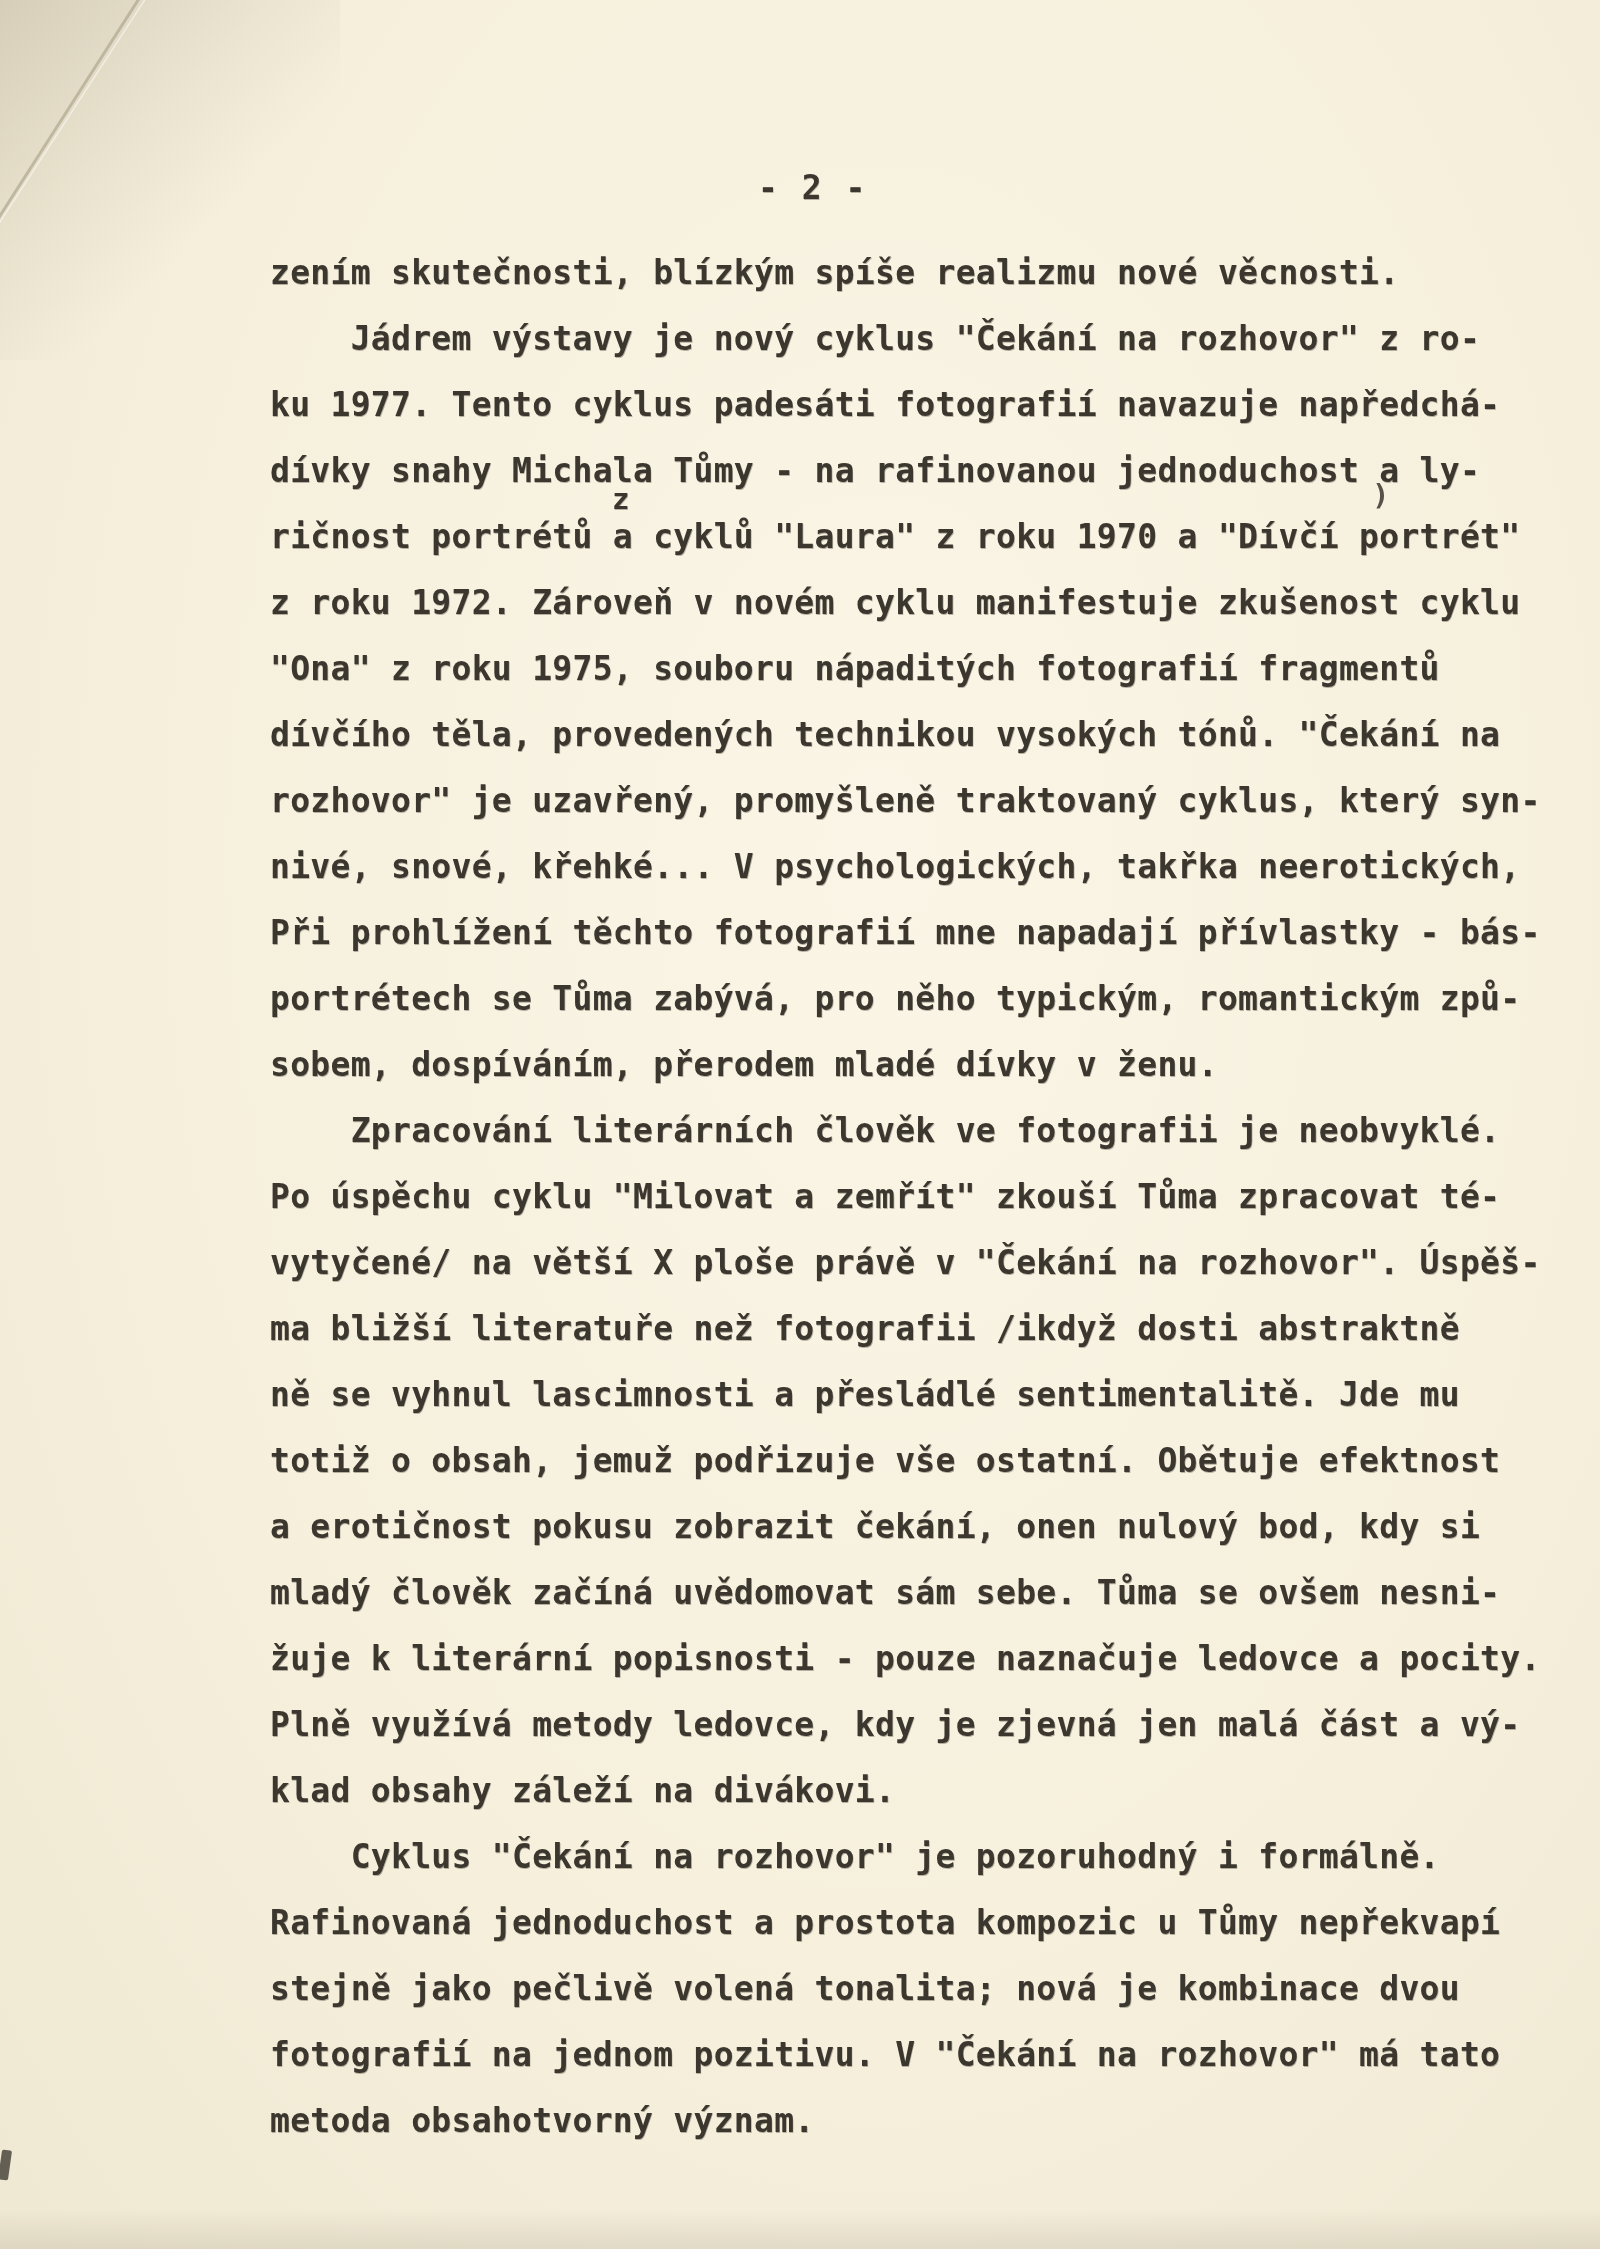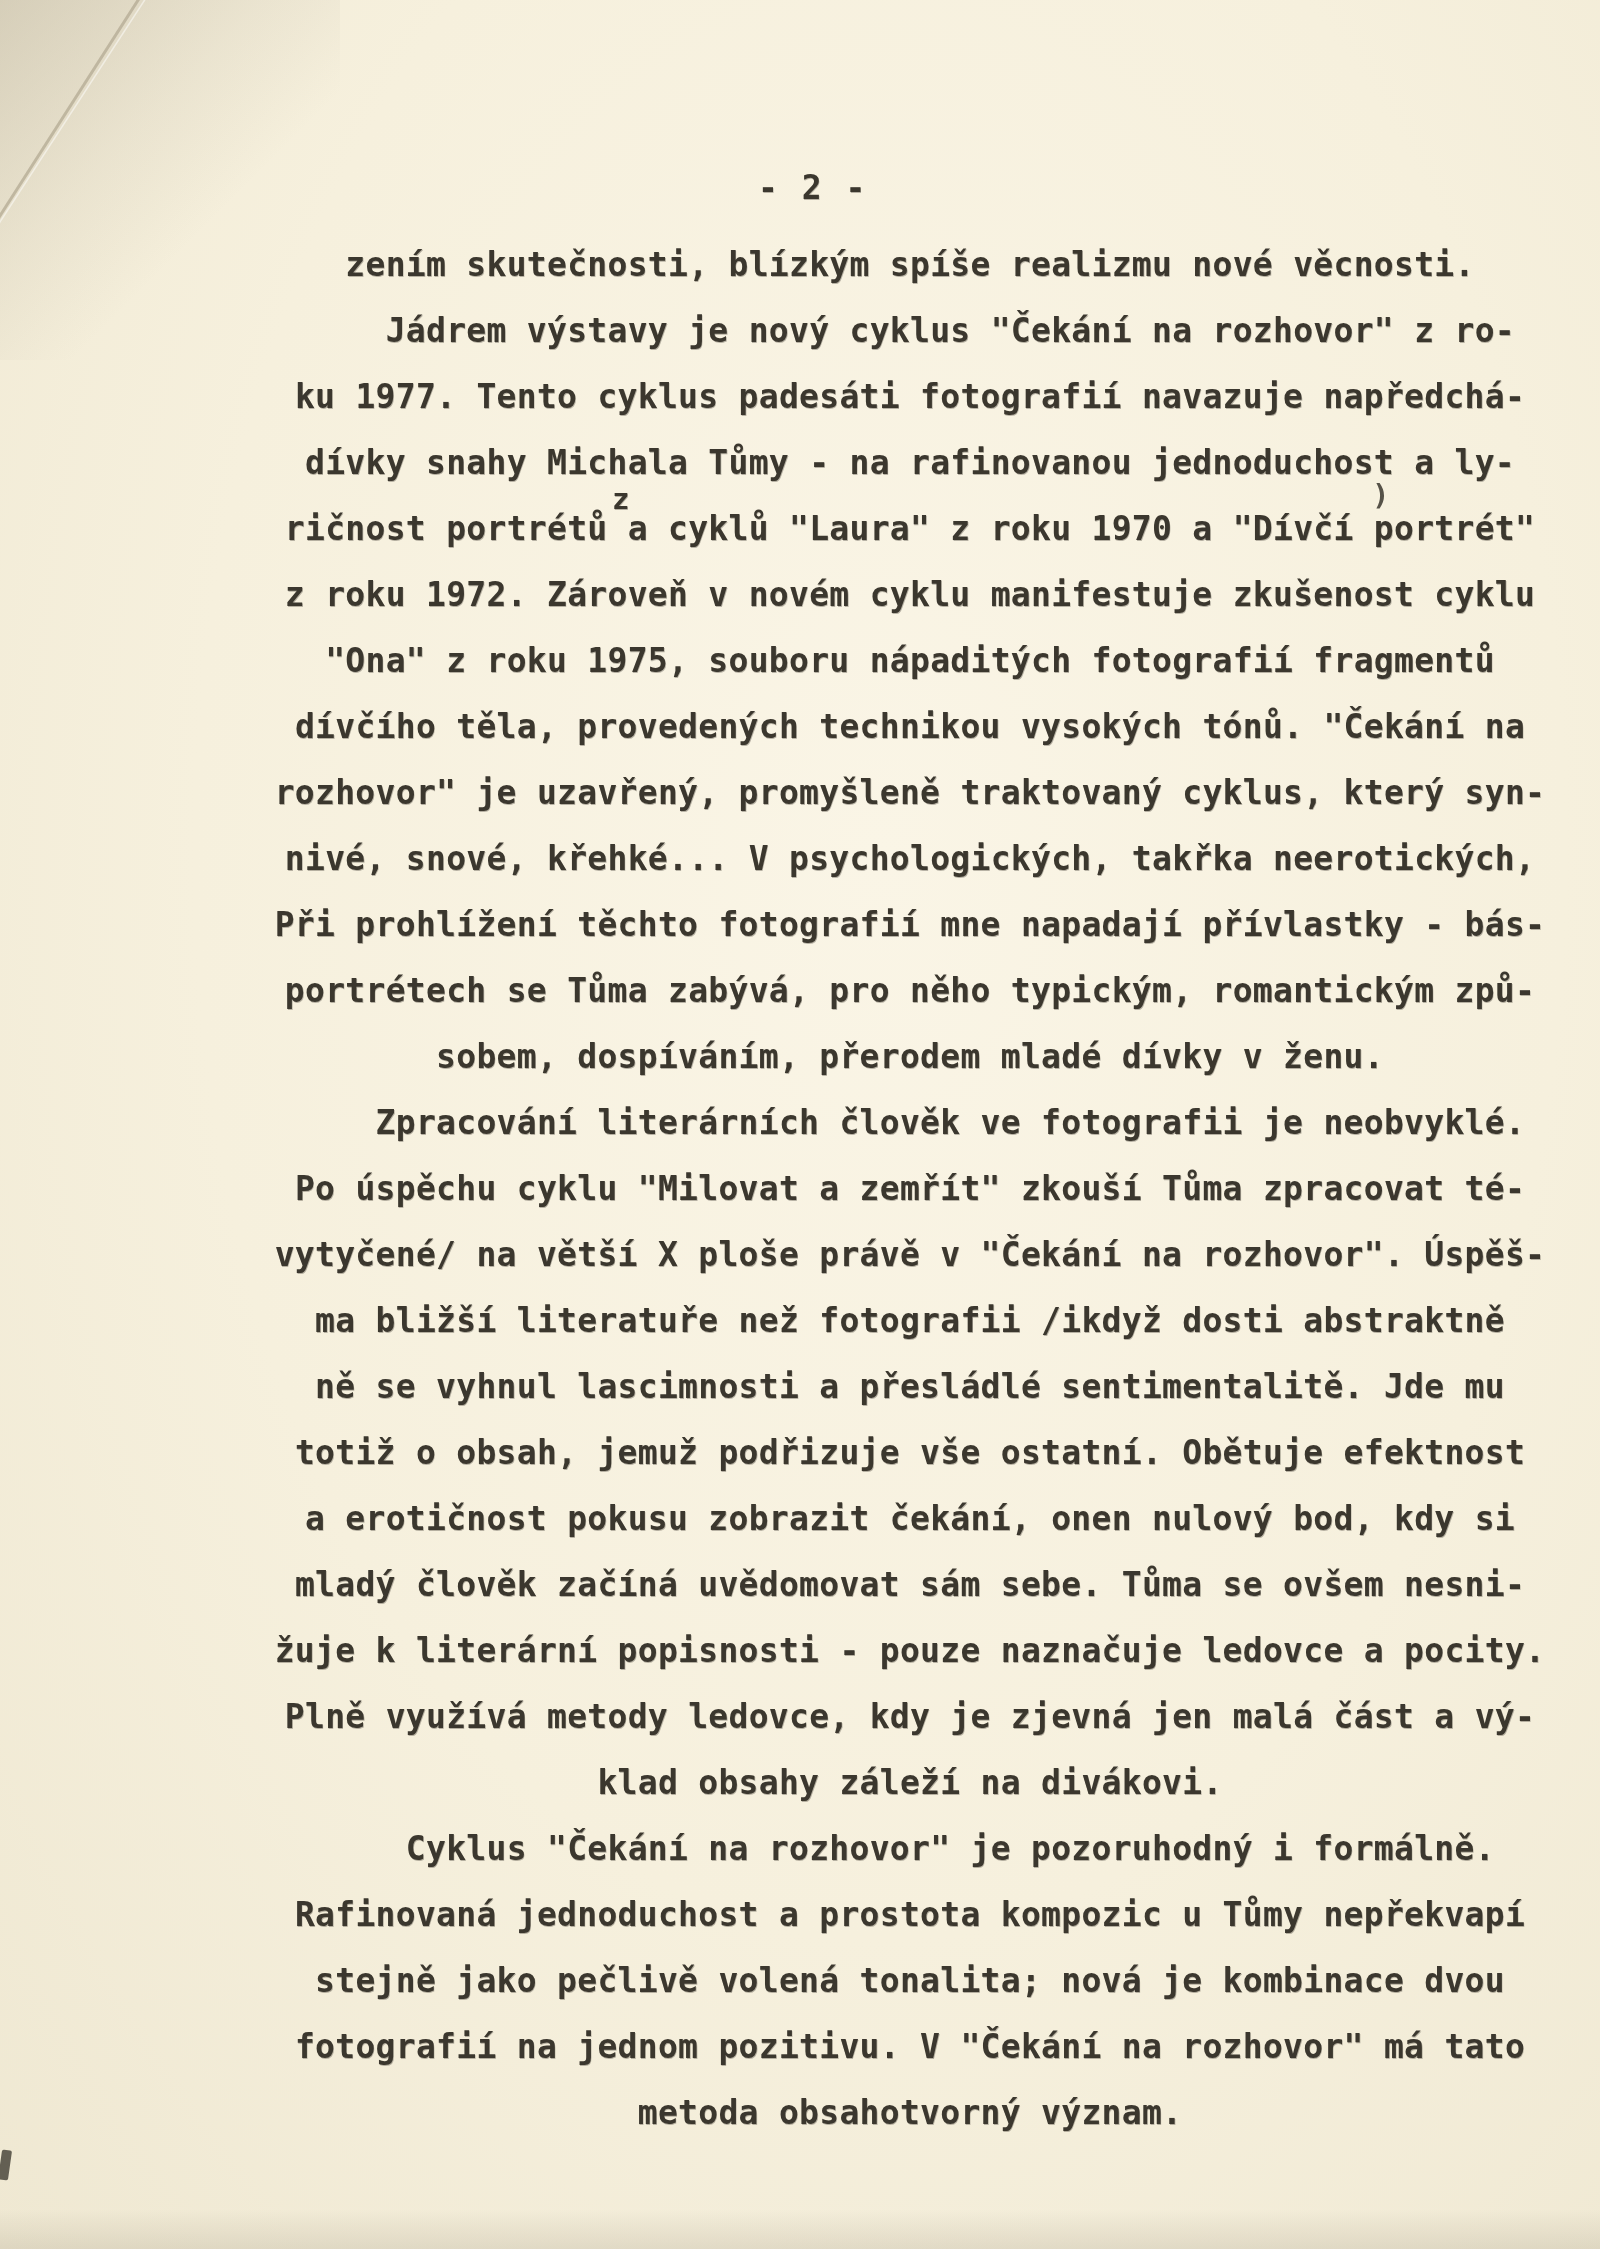--- a/index.html
+++ b/index.html
@@ -35,24 +35,23 @@
     left: 758px;
     font-size: 33px;
     font-weight: bold;
     color: var(--ink, #3b372e);
     letter-spacing: 2px;
     text-shadow: 0.6px 0.6px 0 rgba(59,55,46,0.35);
     white-space: pre;
   }
   .typed-text {
     position: absolute;
-    top: 232px;
+    top: 240px;
     left: 270px;
     width: 1280px;
-    text-align: center;
   }
   .typed-line {
     height: 66px;
     line-height: 66px;
     font-size: 33px;
     font-weight: bold;
     letter-spacing: 0.3px;
     color: var(--ink, #3b372e);
     text-shadow: 0.6px 0.6px 0 rgba(59,55,46,0.35);
     white-space: pre;

